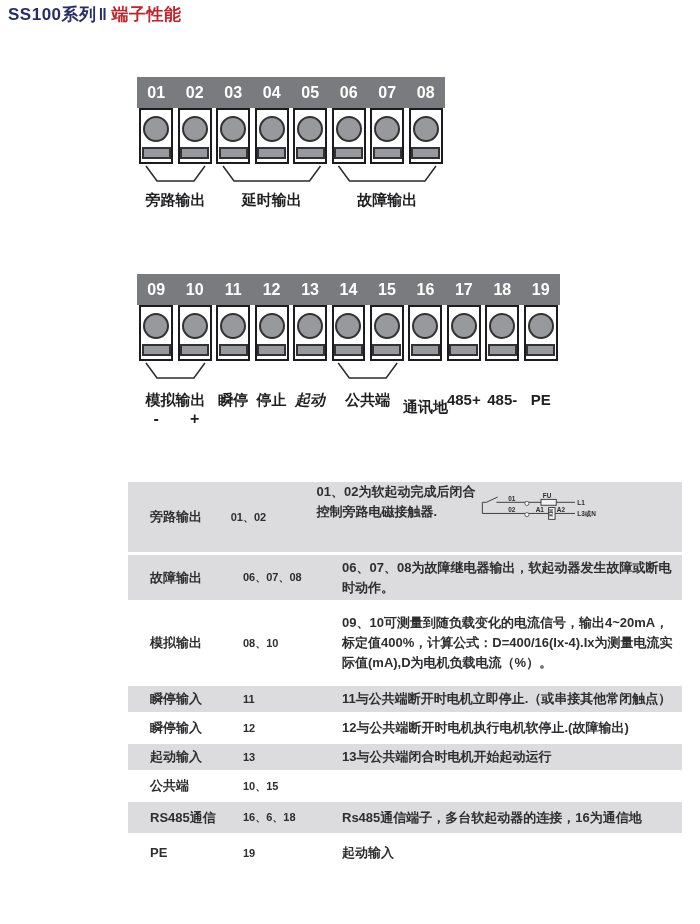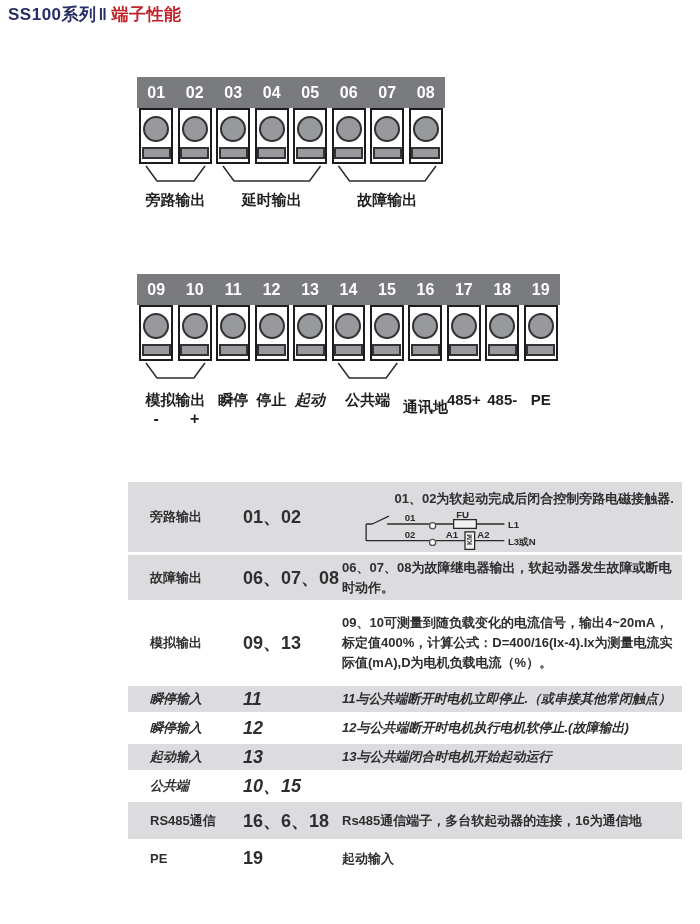--- a/index.html
+++ b/index.html
@@ -24,25 +24,25 @@
   .tb-brackets{position:absolute;left:0;top:88px;height:20px;overflow:visible;}
   .tb-brackets polyline{fill:none;stroke:#2b2b2d;stroke-width:1.5;}
   .tb-label{position:absolute;transform:translateX(-50%);font-weight:bold;font-size:15px;
             color:#1f1f21;white-space:nowrap;}
   .tb-sub{font-size:16px;}
   
   .ttable{position:absolute;left:128px;top:482px;width:554px;}
   .trow{display:flex;align-items:center;margin-bottom:3px;}
   .trow.shade{background:#dcdcde;}
   .tr-name{width:115px;padding-left:22px;box-sizing:border-box;font-weight:bold;font-size:13px;line-height:16px;}
-  .tr-term{width:99px;box-sizing:border-box;font-weight:bold;font-size:18px;}
+  .tr-term{width:99px;box-sizing:border-box;font-weight:bold;font-size:11px;}
   .tr-desc{flex:1;font-weight:bold;font-size:13px;line-height:20px;padding-right:8px;}
   .r1{height:70px;} .r2{height:50px;} .r3{height:45px;} .r4{height:80px;}
-  .r5,.r6,.r7,.r8{height:26px;font-style:italic;} .r9{height:37px;} .r10{height:33px;}
-  .r1 .tr-desc{align-self:stretch;display:flex;flex-direction:column;padding-top:7px;text-align:right;}
+  .r5,.r6,.r7,.r8{height:26px;} .r9{height:31px;} .r10{height:33px;}
+  .r1 .tr-desc{align-self:stretch;display:flex;flex-direction:row;}
   
   .circuit{margin-top:1px;}
   .circuit line,.circuit path{stroke:#2b2b2d;stroke-width:1.5;fill:none;}
   .circuit rect{fill:#f2f2f3;stroke:#2b2b2d;stroke-width:1.5;}
   .circuit circle{fill:#ffffff;stroke:#555557;stroke-width:1.5;}
   .circuit text{font-family:"Liberation Sans",sans-serif;font-weight:bold;font-size:11px;fill:#2b2b2d;}
   .circuit .km{font-size:8px;}
 </style>
 </head>
 <body>
@@ -213,21 +213,21 @@
 
 
     <div class="trow r3 shade">
       <div class="tr-name">故障输出</div>
       <div class="tr-term">06、07、08</div>
       <div class="tr-desc">06、07、08为故障继电器输出，软起动器发生故障或断电时动作。</div>
     </div>
 
     <div class="trow r4">
       <div class="tr-name">模拟输出</div>
-      <div class="tr-term">09、13</div>
+      <div class="tr-term">08、10</div>
       <div class="tr-desc">09、10可测量到随负载变化的电流信号，输出4~20mA，标定值400%，计算公式：D=400/16(Ix-4).Ix为测量电流实际值(mA),D为电机负载电流（%）。</div>
     </div>
 
     <div class="trow r5 shade">
       <div class="tr-name">瞬停输入</div>
       <div class="tr-term">11</div>
       <div class="tr-desc">11与公共端断开时电机立即停止.（或串接其他常闭触点）</div>
     </div>
 
     <div class="trow r6">

